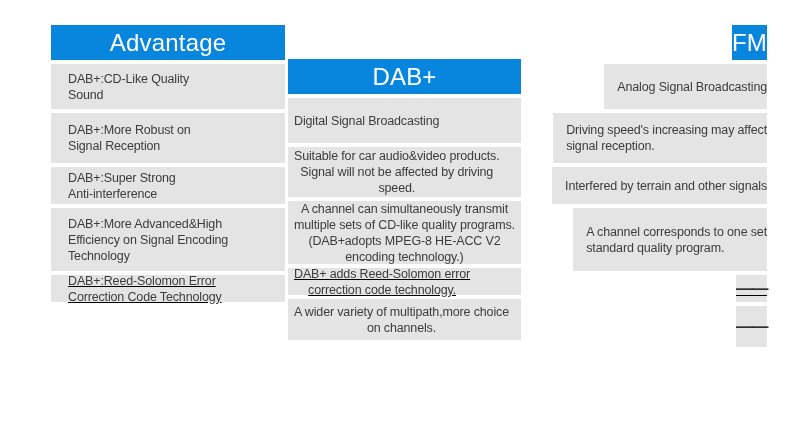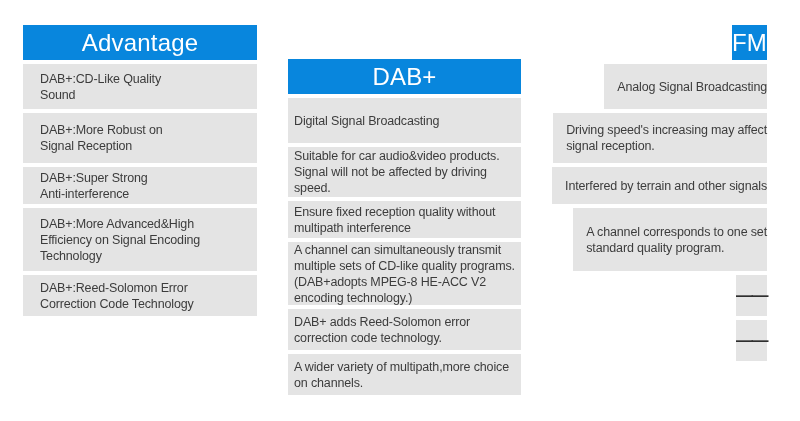--- a/index.html
+++ b/index.html
@@ -19,53 +19,53 @@
     background: #ffffff;
     overflow: hidden;
   }
   .col {
     position: absolute;
     top: 25px;
     display: flex;
     flex-direction: column;
     gap: 4px;
   }
-  .col-1 { left: 23px;  width: 234px; }
+  .col-1 { left: 51px;  width: 234px; }
   .col-2 { left: 288px; width: 233px; margin-top: 34px; }
   .col-3 { left: 533px; width: 234px; align-items: flex-end; }
   .header-cell {
     height: 35px;
     background: var(--header-bg);
     color: var(--header-text);
     display: flex;
     align-items: center;
     justify-content: center;
     font-size: 24px;
     letter-spacing: 0.2px;
   }
   .cell {
     background: var(--cell-bg);
     display: flex;
     align-items: center;
   }
   .col-1 .cell { padding-left: 17px; }
-  .col-2 .cell { padding-left: 6px;  padding-right: 2px; }
+  .col-2 .cell { padding-left: 6px;  padding-right: 2px; text-align: center; }
   .col-3 .cell { padding-left: 13px; }
   .cell-text {
     font-size: 12.5px;
     line-height: 16px;
     color: var(--body-text);
     white-space: pre-line;
     letter-spacing: -0.15px;
   }
   .h1 { height: 45px; }
   .h2 { height: 50px; }
   .h3 { height: 37px; }
   .h4 { height: 63px; }
-  .h5 { height: 41px; }
+  .h5 { height: 27px; text-decoration: underline; }
   .h6 { height: 41px; }
   .dash-cell { justify-content: center; padding: 0 !important; }
   .dash {
     font-size: 17px;
     font-weight: bold;
     letter-spacing: -1.5px;
     color: var(--dash-color);
     line-height: 1;
   }
 </style>
@@ -106,24 +106,20 @@
       <span>DAB+</span>
     </div>
     <div class="cell h1">
       <span class="cell-text">Digital Signal Broadcasting</span>
     </div>
     <div class="cell h2">
       <span class="cell-text">Suitable for car audio&amp;video products.
 Signal will not be affected by driving
 speed.</span>
     </div>
-    <div class="cell h3">
-      <span class="cell-text">Ensure fixed reception quality without
-multipath interference</span>
-    </div>
     <div class="cell h4">
       <span class="cell-text">A channel can simultaneously transmit
 multiple sets of CD-like quality programs.
 (DAB+adopts MPEG-8 HE-ACC V2
 encoding technology.)</span>
     </div>
     <div class="cell h5">
       <span class="cell-text">DAB+ adds Reed-Solomon error
 correction code technology.</span>
     </div>

